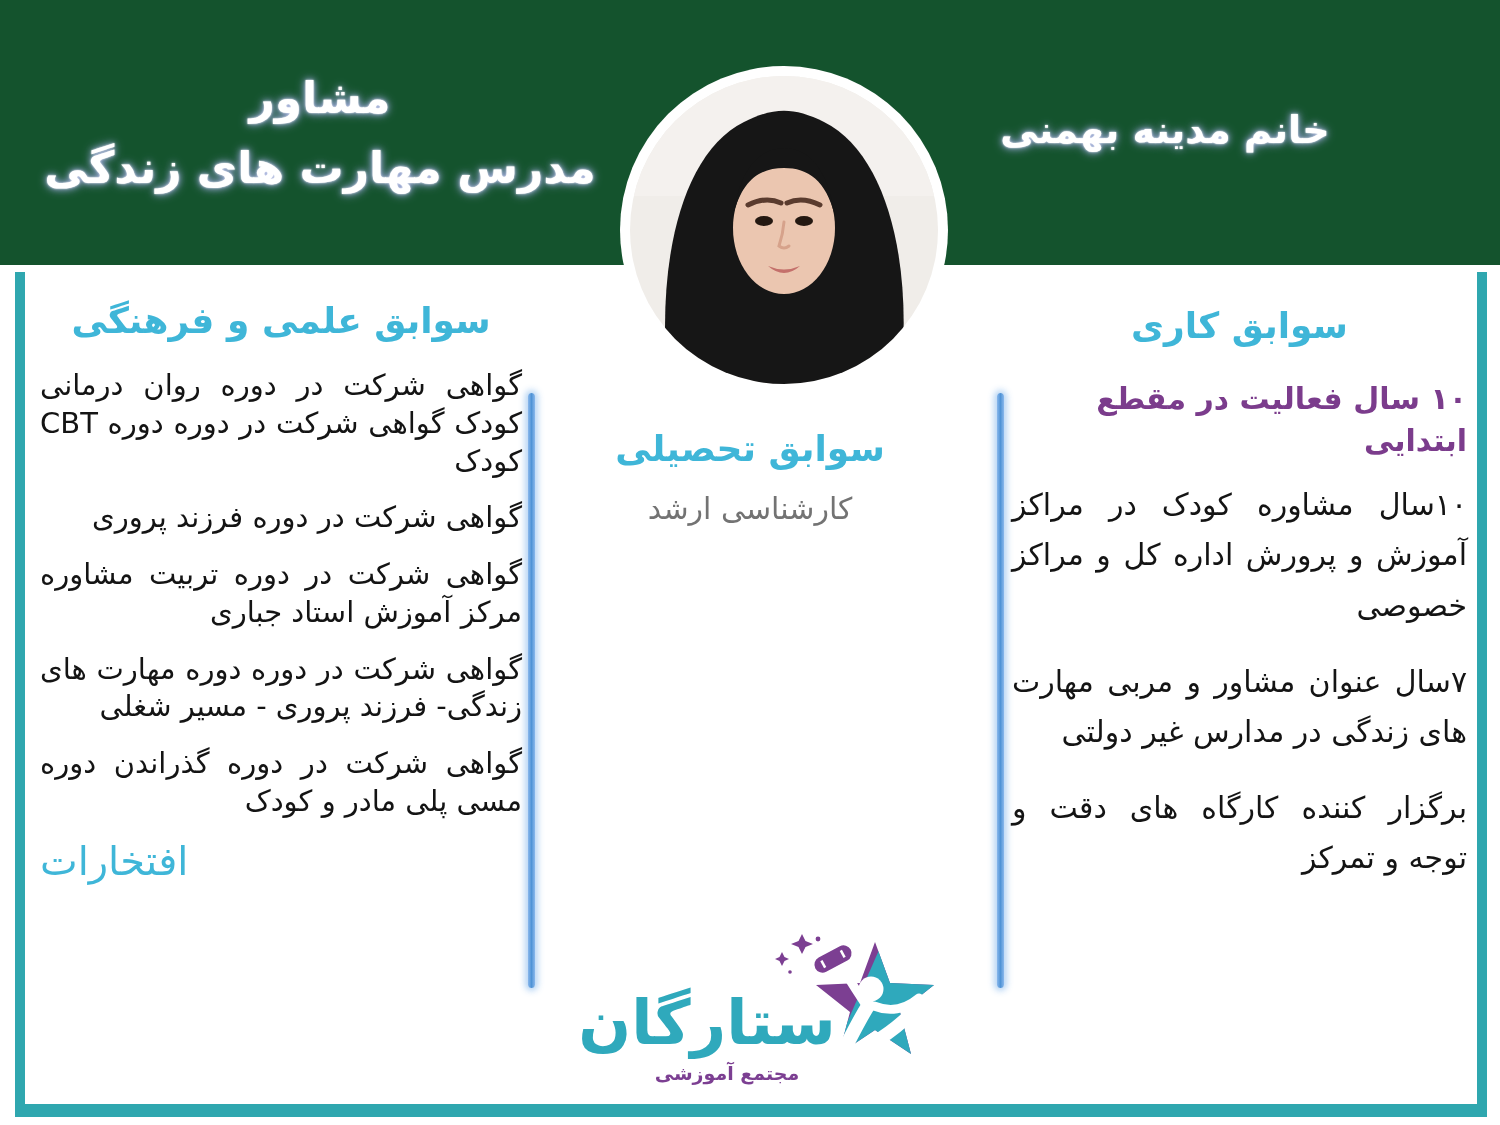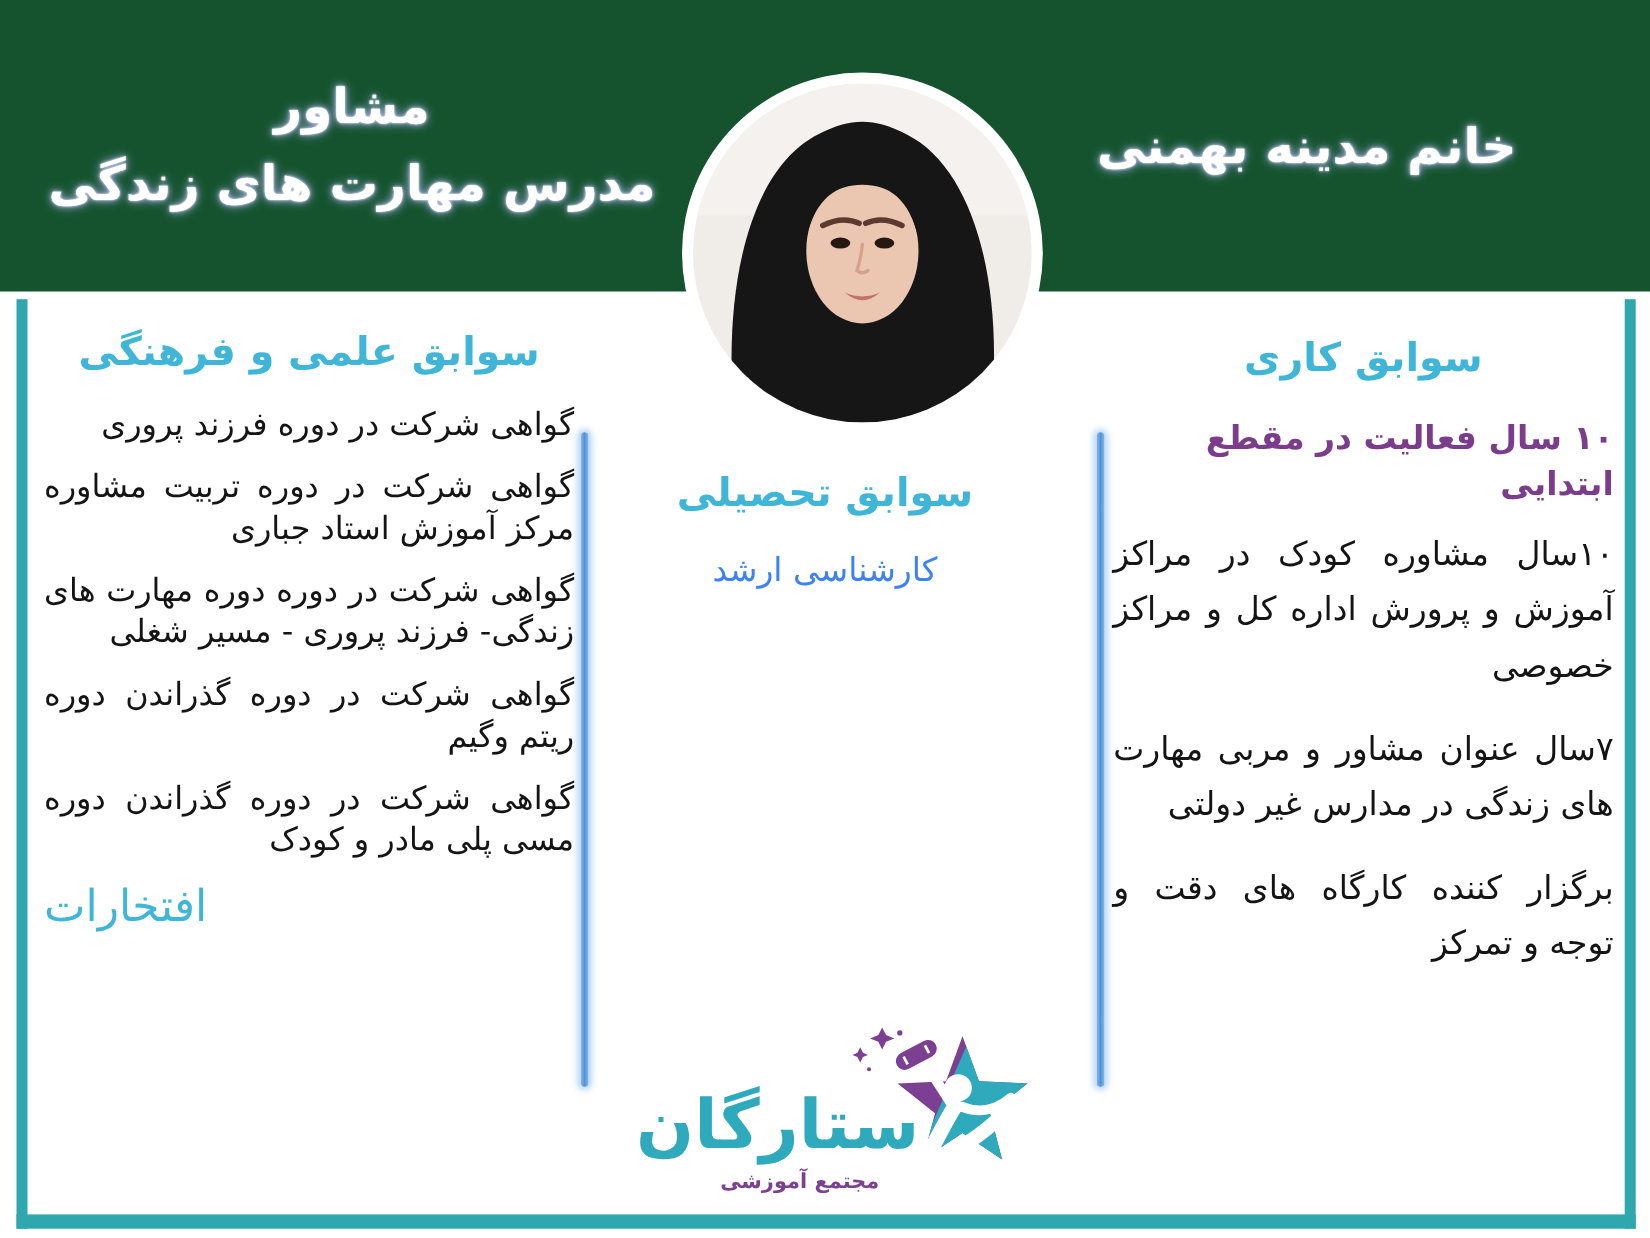--- a/index.html
+++ b/index.html
@@ -12,21 +12,21 @@
   .band{
     position:absolute;left:0;top:0;width:1500px;height:265px;
     background:#14532d;
   }
   .band-text{
     position:absolute;color:#ffffff;font-weight:bold;text-align:center;
     text-shadow:0 0 2px #ffffff,0 0 6px rgba(162,172,226,.95),0 0 11px rgba(162,172,226,.8);
   }
   .band-left{left:30px;top:76px;width:580px;font-size:44px;line-height:1.0;}
   .band-left .role2{margin-top:26px;}
-  .band-right{left:963px;top:108px;width:450px;font-size:44px;}
+  .band-right{left:940px;top:108px;width:450px;font-size:38px;}
 
   
   .photo-ring{
     position:absolute;left:620px;top:66px;width:328px;height:328px;
     background:#ffffff;border-radius:50%;
   }
   .photo-ring svg{position:absolute;left:10px;top:10px;}
 
   
   .frame-left {position:absolute;left:15px;  top:272px; width:10px;  height:845px;background:#2FA7AF;}
@@ -53,21 +53,21 @@
   .col-academic .item{
     font-size:29px;line-height:1.3;margin:0 0 19px 0;
     text-align:justify;text-align-last:right;
   }
   .honors-title{
     color:#3FB6D8;font-weight:normal;font-size:40px;text-align:left;
     margin:10px 0 16px 0;line-height:1.1;
   }
   
   .col-education{left:595px;top:428px;width:310px;text-align:center;}
-  .col-education .degree{font-size:30px;margin-top:32px;color:#3b82f6;}
+  .col-education .degree{font-size:30px;margin-top:22px;color:#737373;}
   
   .col-work{left:1012px;top:305px;width:455px;}
   .col-work .section-title{margin-bottom:32px;}
   .work-highlight{
     color:#7B3C8C;font-weight:bold;font-size:30px;text-align:right;
     margin:0 0 18px 0;line-height:1.4;
   }
   .col-work .item{
     font-size:30px;line-height:1.67;margin:0 0 26px 0;
     text-align:justify;text-align-last:right;
@@ -118,24 +118,24 @@
 
 <div class="frame-left"></div>
 <div class="frame-right"></div>
 <div class="frame-bottom"></div>
 
 <div class="sep sep-left"></div>
 <div class="sep sep-right"></div>
 
 <div class="col col-academic">
   <h2 class="section-title">سوابق علمی و فرهنگی</h2>
+  <p class="item">گواهی شرکت در دوره روان درمانی کودک گواهی شرکت در دوره دوره CBT کودک</p>
   <p class="item">گواهی شرکت در دوره فرزند پروری</p>
   <p class="item">گواهی شرکت در دوره تربیت مشاوره مرکز آموزش استاد جباری</p>
   <p class="item">گواهی شرکت در دوره دوره مهارت های زندگی- فرزند پروری - مسیر شغلی</p>
-  <p class="item">گواهی شرکت در دوره گذراندن دوره ریتم وگیم</p>
   <p class="item">گواهی شرکت در دوره گذراندن دوره مسی پلی مادر و کودک</p>
   <h2 class="honors-title">افتخارات</h2>
 </div>
 
 <div class="col col-education">
   <h2 class="section-title" style="margin-bottom:0;">سوابق تحصیلی</h2>
   <div class="degree">کارشناسی ارشد</div>
 </div>
 
 <div class="col col-work">

